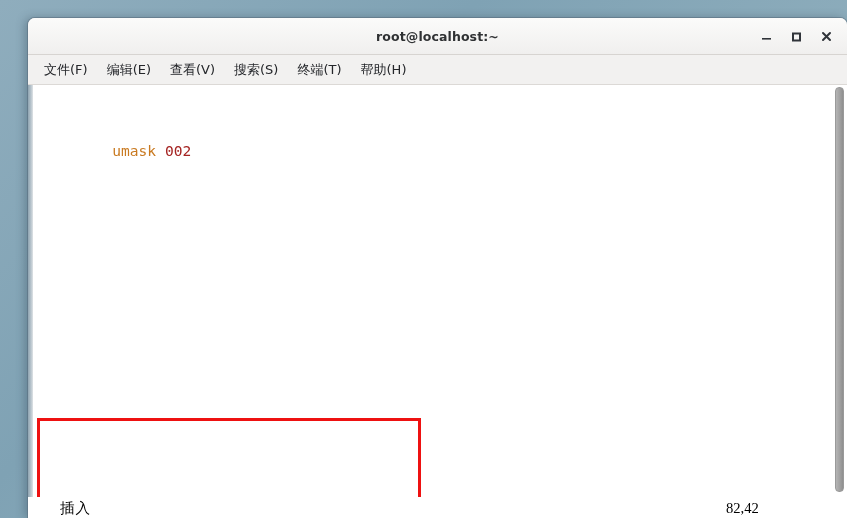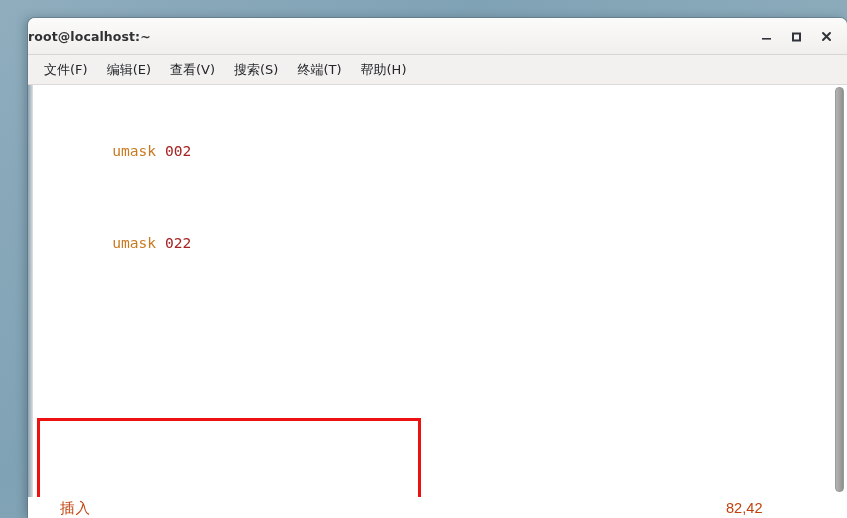--- a/index.html
+++ b/index.html
@@ -18,21 +18,21 @@
     box-shadow:0 0 0 1px rgba(90,110,125,.55), -3px 0 10px rgba(40,60,75,.35);
     overflow:hidden;
     display:flex;flex-direction:column;
   }
 
   
   #titlebar{
     height:36px;min-height:36px;position:relative;
     background:linear-gradient(#fbfbfa,#f0efee);
     border-bottom:1px solid #d7d4d1;
-    display:flex;align-items:center;
+    display:flex;align-items:center;justify-content:center;
   }
   #title-text{
     font-size:12.5px;color:#2f3133;font-weight:bold;letter-spacing:.1px;
     font-family:"DejaVu Sans","Liberation Sans",sans-serif;
   }
   #win-buttons{position:absolute;right:6px;top:0;height:36px;display:flex;align-items:center;}
   .winbtn{
     width:30px;height:30px;display:flex;align-items:center;justify-content:center;
     color:#30343a;font-size:13px;line-height:1;cursor:default;
   }
@@ -82,22 +82,22 @@
   #term-thumb{
     width:9px;height:405px;border-radius:4px;
     background:linear-gradient(90deg,#b4b4b4,#a3a3a3 50%,#8f8f8f);
     border:1px solid #9a9a9a;box-sizing:border-box;
   }
 
   
   #statusline{
     height:20px;min-height:20px;background:#ffffff;
     display:flex;align-items:flex-end;
-    font-family:Liberation Sans, sans-serif;
-    font-size:14.6px;color:#c2410c;white-space:pre;
+    font-family:Liberation Serif, serif;
+    font-size:14.6px;color:#000000;white-space:pre;
     border-top:1px solid #ffffff;
   }
   #st-mode{padding-left:32px;letter-spacing:1px;}
   #st-pos{position:absolute;left:698px;}
   #st-loc{position:absolute;left:828px;}
   #status-inner{position:relative;width:100%;height:20px;display:flex;align-items:center;}
 
   
   #annotation-box{
     position:absolute;left:4px;top:333px;width:384px;height:84px;
@@ -142,21 +142,20 @@
     </div>
 
     <div id="term-wrap">
       <div id="term-leftedge"></div>
 
       <div id="term">
 
         <div class="trow"><span class="op">    </span><span class="kw">umask</span><span class="num"> 002</span></div>
 
 
-        <div class="trow"><span class="op">    </span><span class="kw">umask</span><span class="num"> 022</span></div>
 
 
         <div class="trow"> </div>
 
         
 
         
 
         
 

